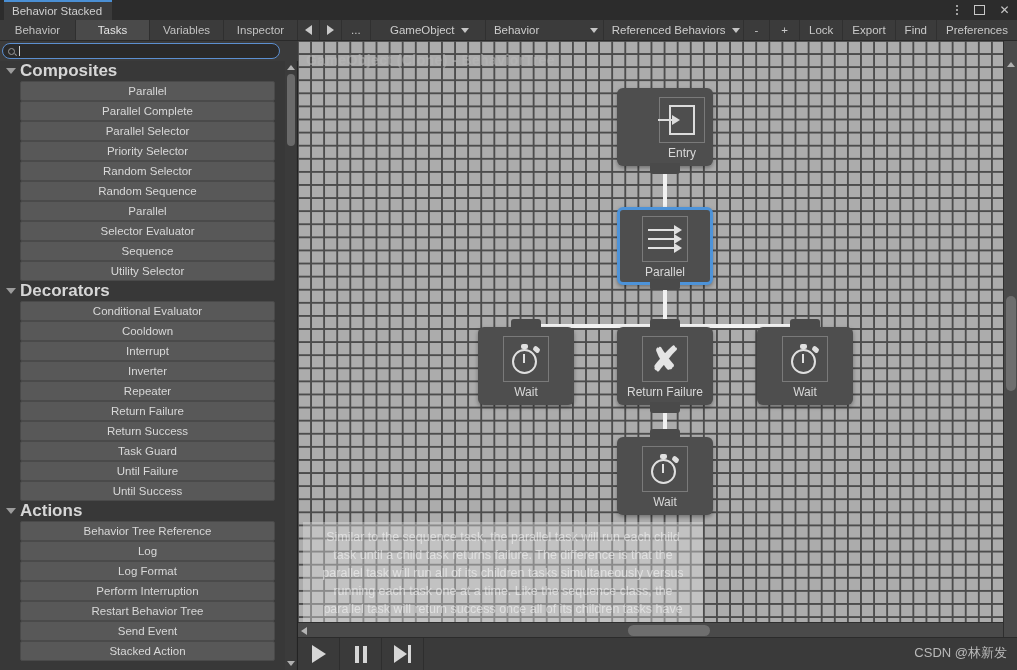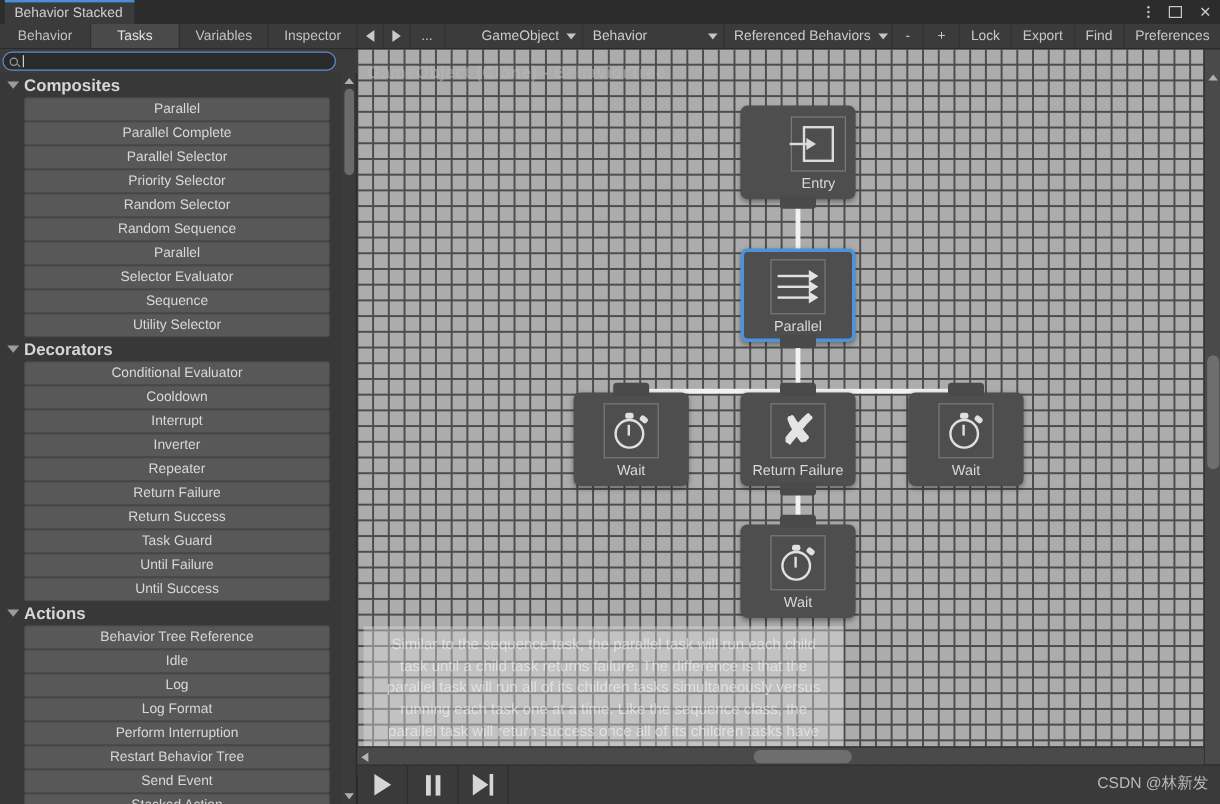--- a/index.html
+++ b/index.html
@@ -69,21 +69,21 @@
     margin-left: 1px; padding: 0;
   }
 
   .tasklist {
     position: absolute; left: 0; top: 41px; width: 286px; height: 609px;
     overflow: hidden; background: #383838;
   }
   .group-hdr {
     display: flex; align-items: center; gap: 4px;
     height: 20px; padding-left: 6px; color: #d6d6d6;
-    font-size: 14px; font-weight: bold;
+    font-size: 17px; font-weight: bold;
   }
   .tri { width: 0; height: 0; border-left: 5px solid transparent;
     border-right: 5px solid transparent; border-top: 6px solid #9c9c9c; }
   .taskbtn {
     height: 20px; margin: 0 11px 0 20px;
     background: #585858; border: 1px solid #4a4a4a; border-radius: 2px;
     display: flex; align-items: center; justify-content: center;
     color: #d8d8d8; font-size: 11.5px; cursor: default;
   }
   .taskbtn + .taskbtn { margin-top: 0px; }
@@ -354,23 +354,20 @@
         </div>
 
       <div class="group-hdr">
         <span class="tri"></span>
         <span>Actions</span>
       </div>
       <div class="taskbtn">
           <span>Behavior Tree Reference</span>
         </div>
       <div class="taskbtn">
-          <span>Idle</span>
-        </div>
-      <div class="taskbtn">
           <span>Log</span>
         </div>
       <div class="taskbtn">
           <span>Log Format</span>
         </div>
       <div class="taskbtn">
           <span>Perform Interruption</span>
         </div>
       <div class="taskbtn">
           <span>Restart Behavior Tree</span>
@@ -397,21 +394,21 @@
   <div class="toolbar">
     <div class="tb-btn nav">
         <span class="tri-l"></span>
       </div>
     <div class="tb-btn nav">
         <span class="tri-r"></span>
       </div>
     <div class="tb-btn">
         <span>...</span>
       </div>
-    <div class="tb-dd" style="width:137px;justify-content:flex-end">
+    <div class="tb-dd" style="width:137px;justify-content:center">
       <span>GameObject</span>
       <span class="dd-caret"></span>
     </div>
     <div class="tb-dd" style="width:140px;justify-content:space-between">
       <span>Behavior</span>
       <span class="dd-caret"></span>
     </div>
     <div class="tb-dd" style="width:140px;justify-content:space-between;padding-right:3px">
       <span style="overflow:hidden;text-overflow:clip">Referenced Behaviors</span>
       <span class="dd-caret"></span>

